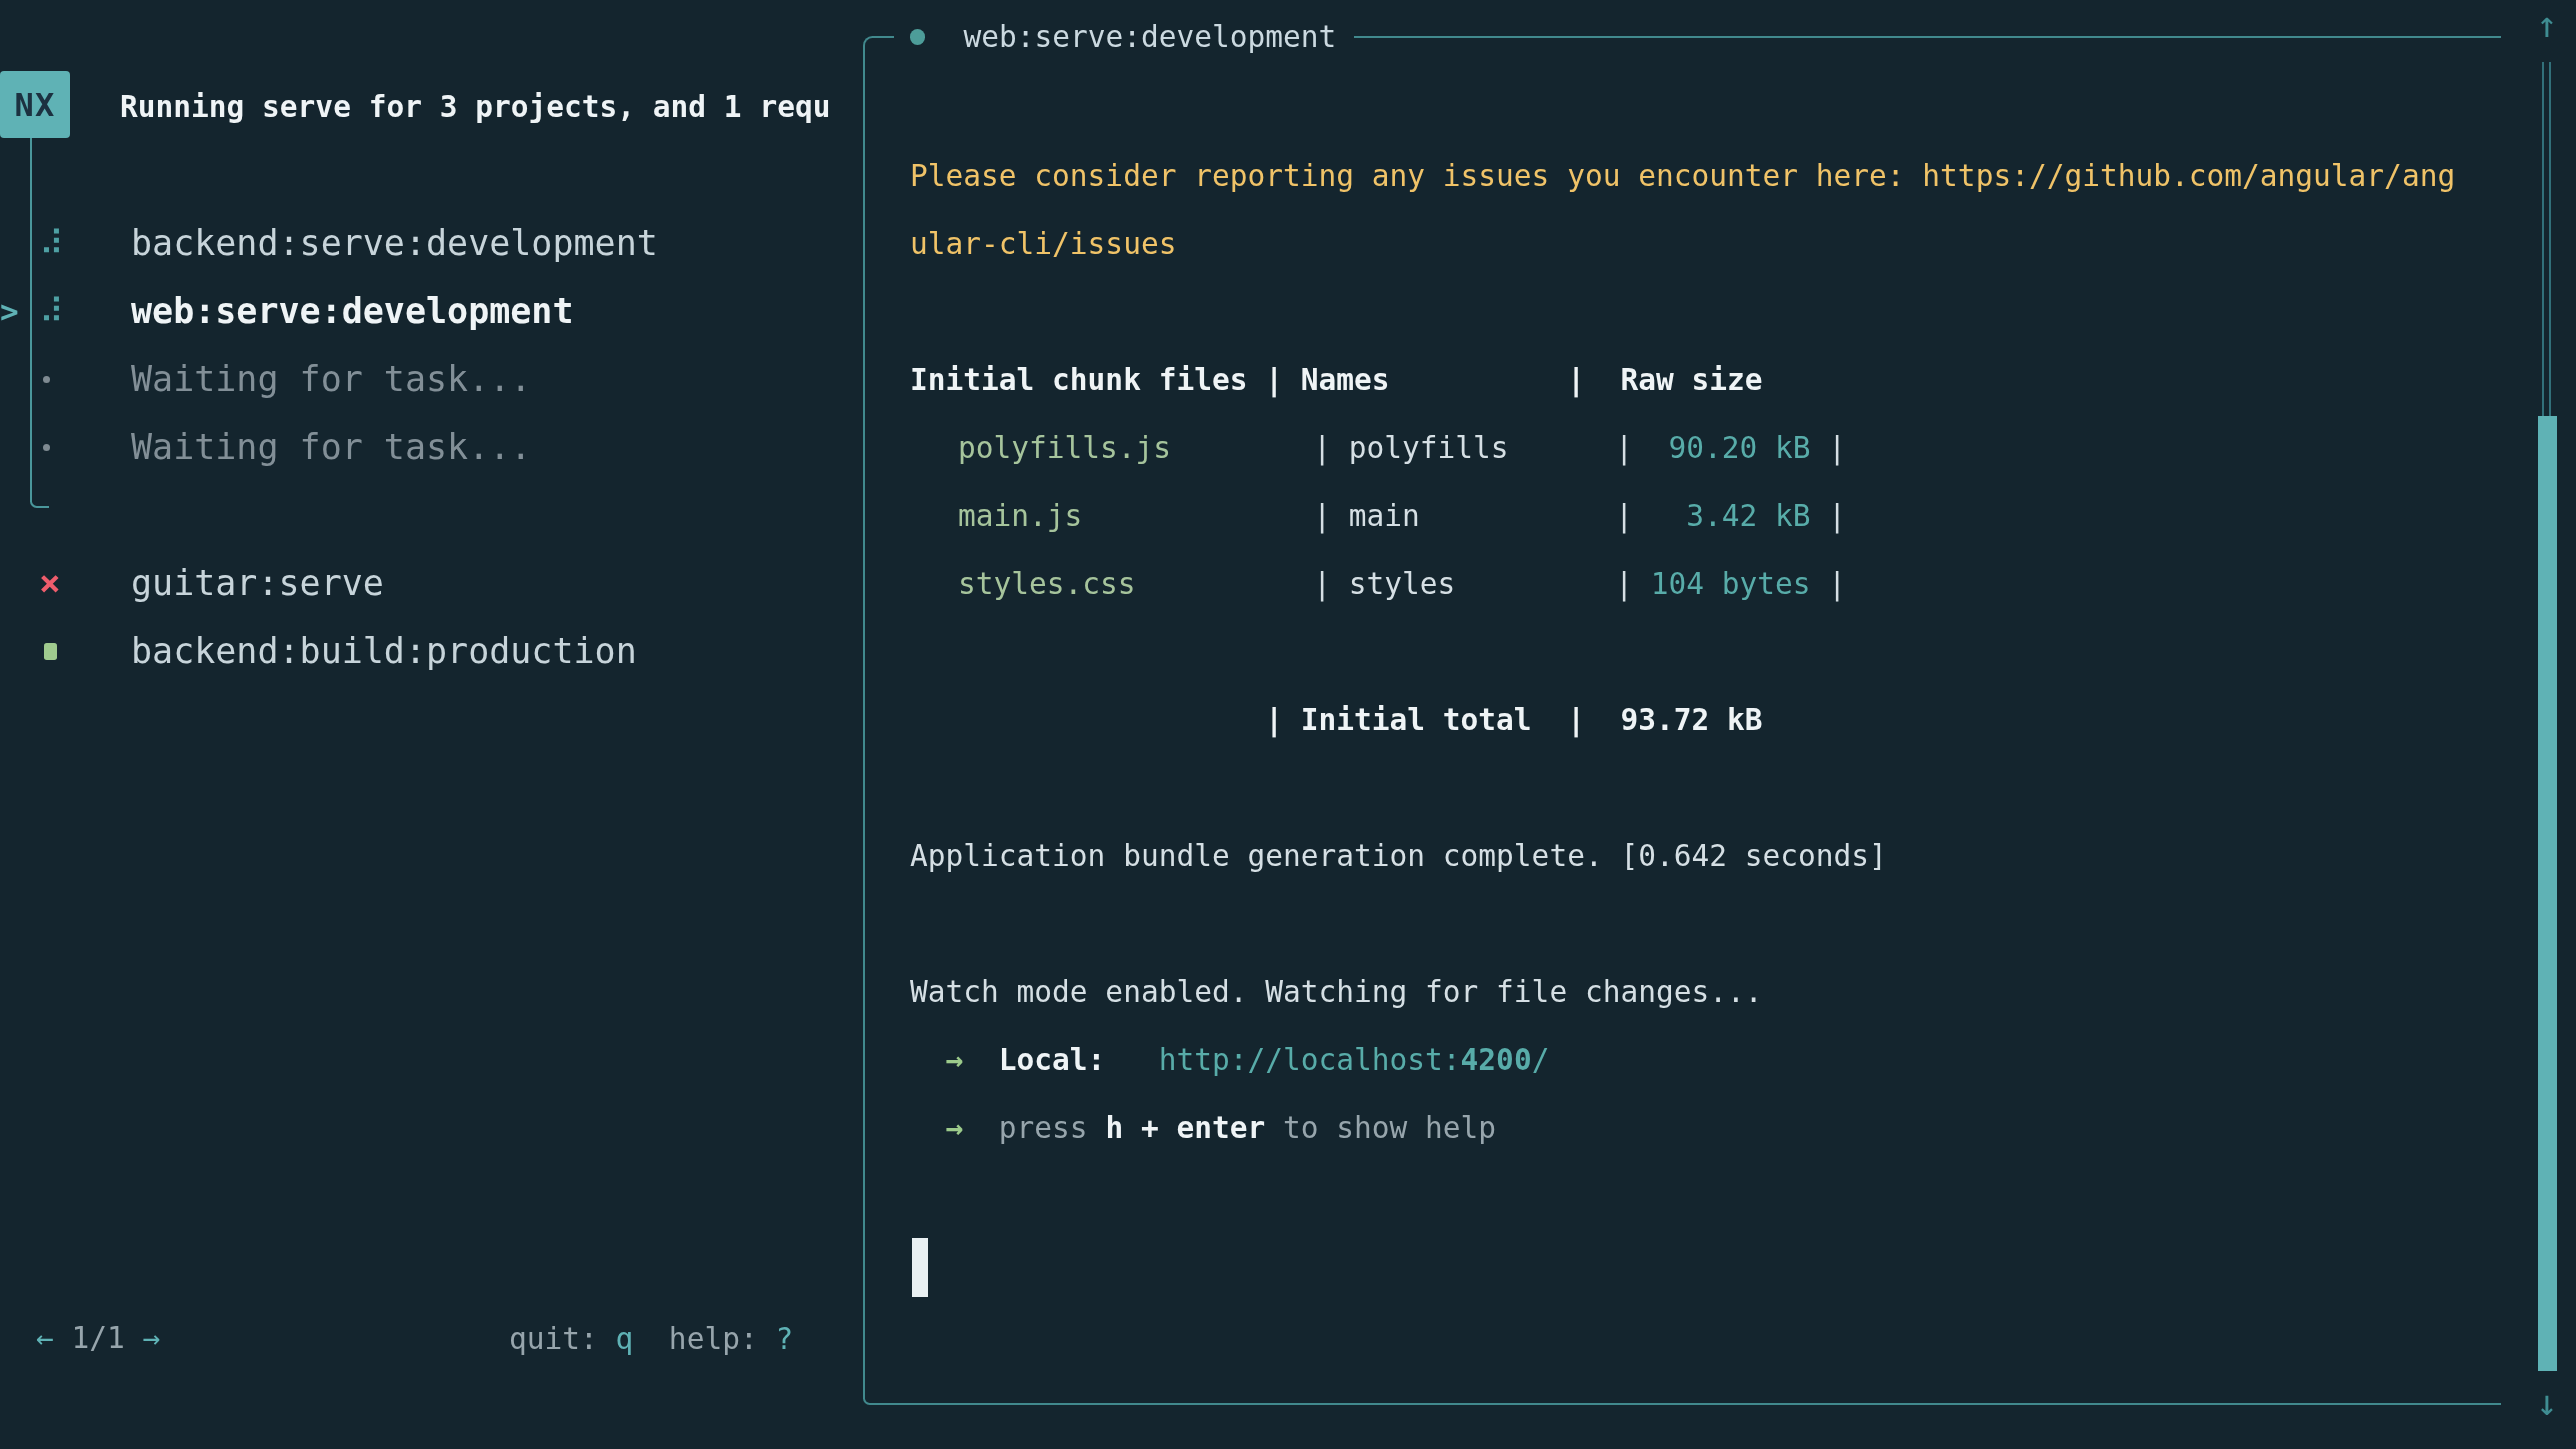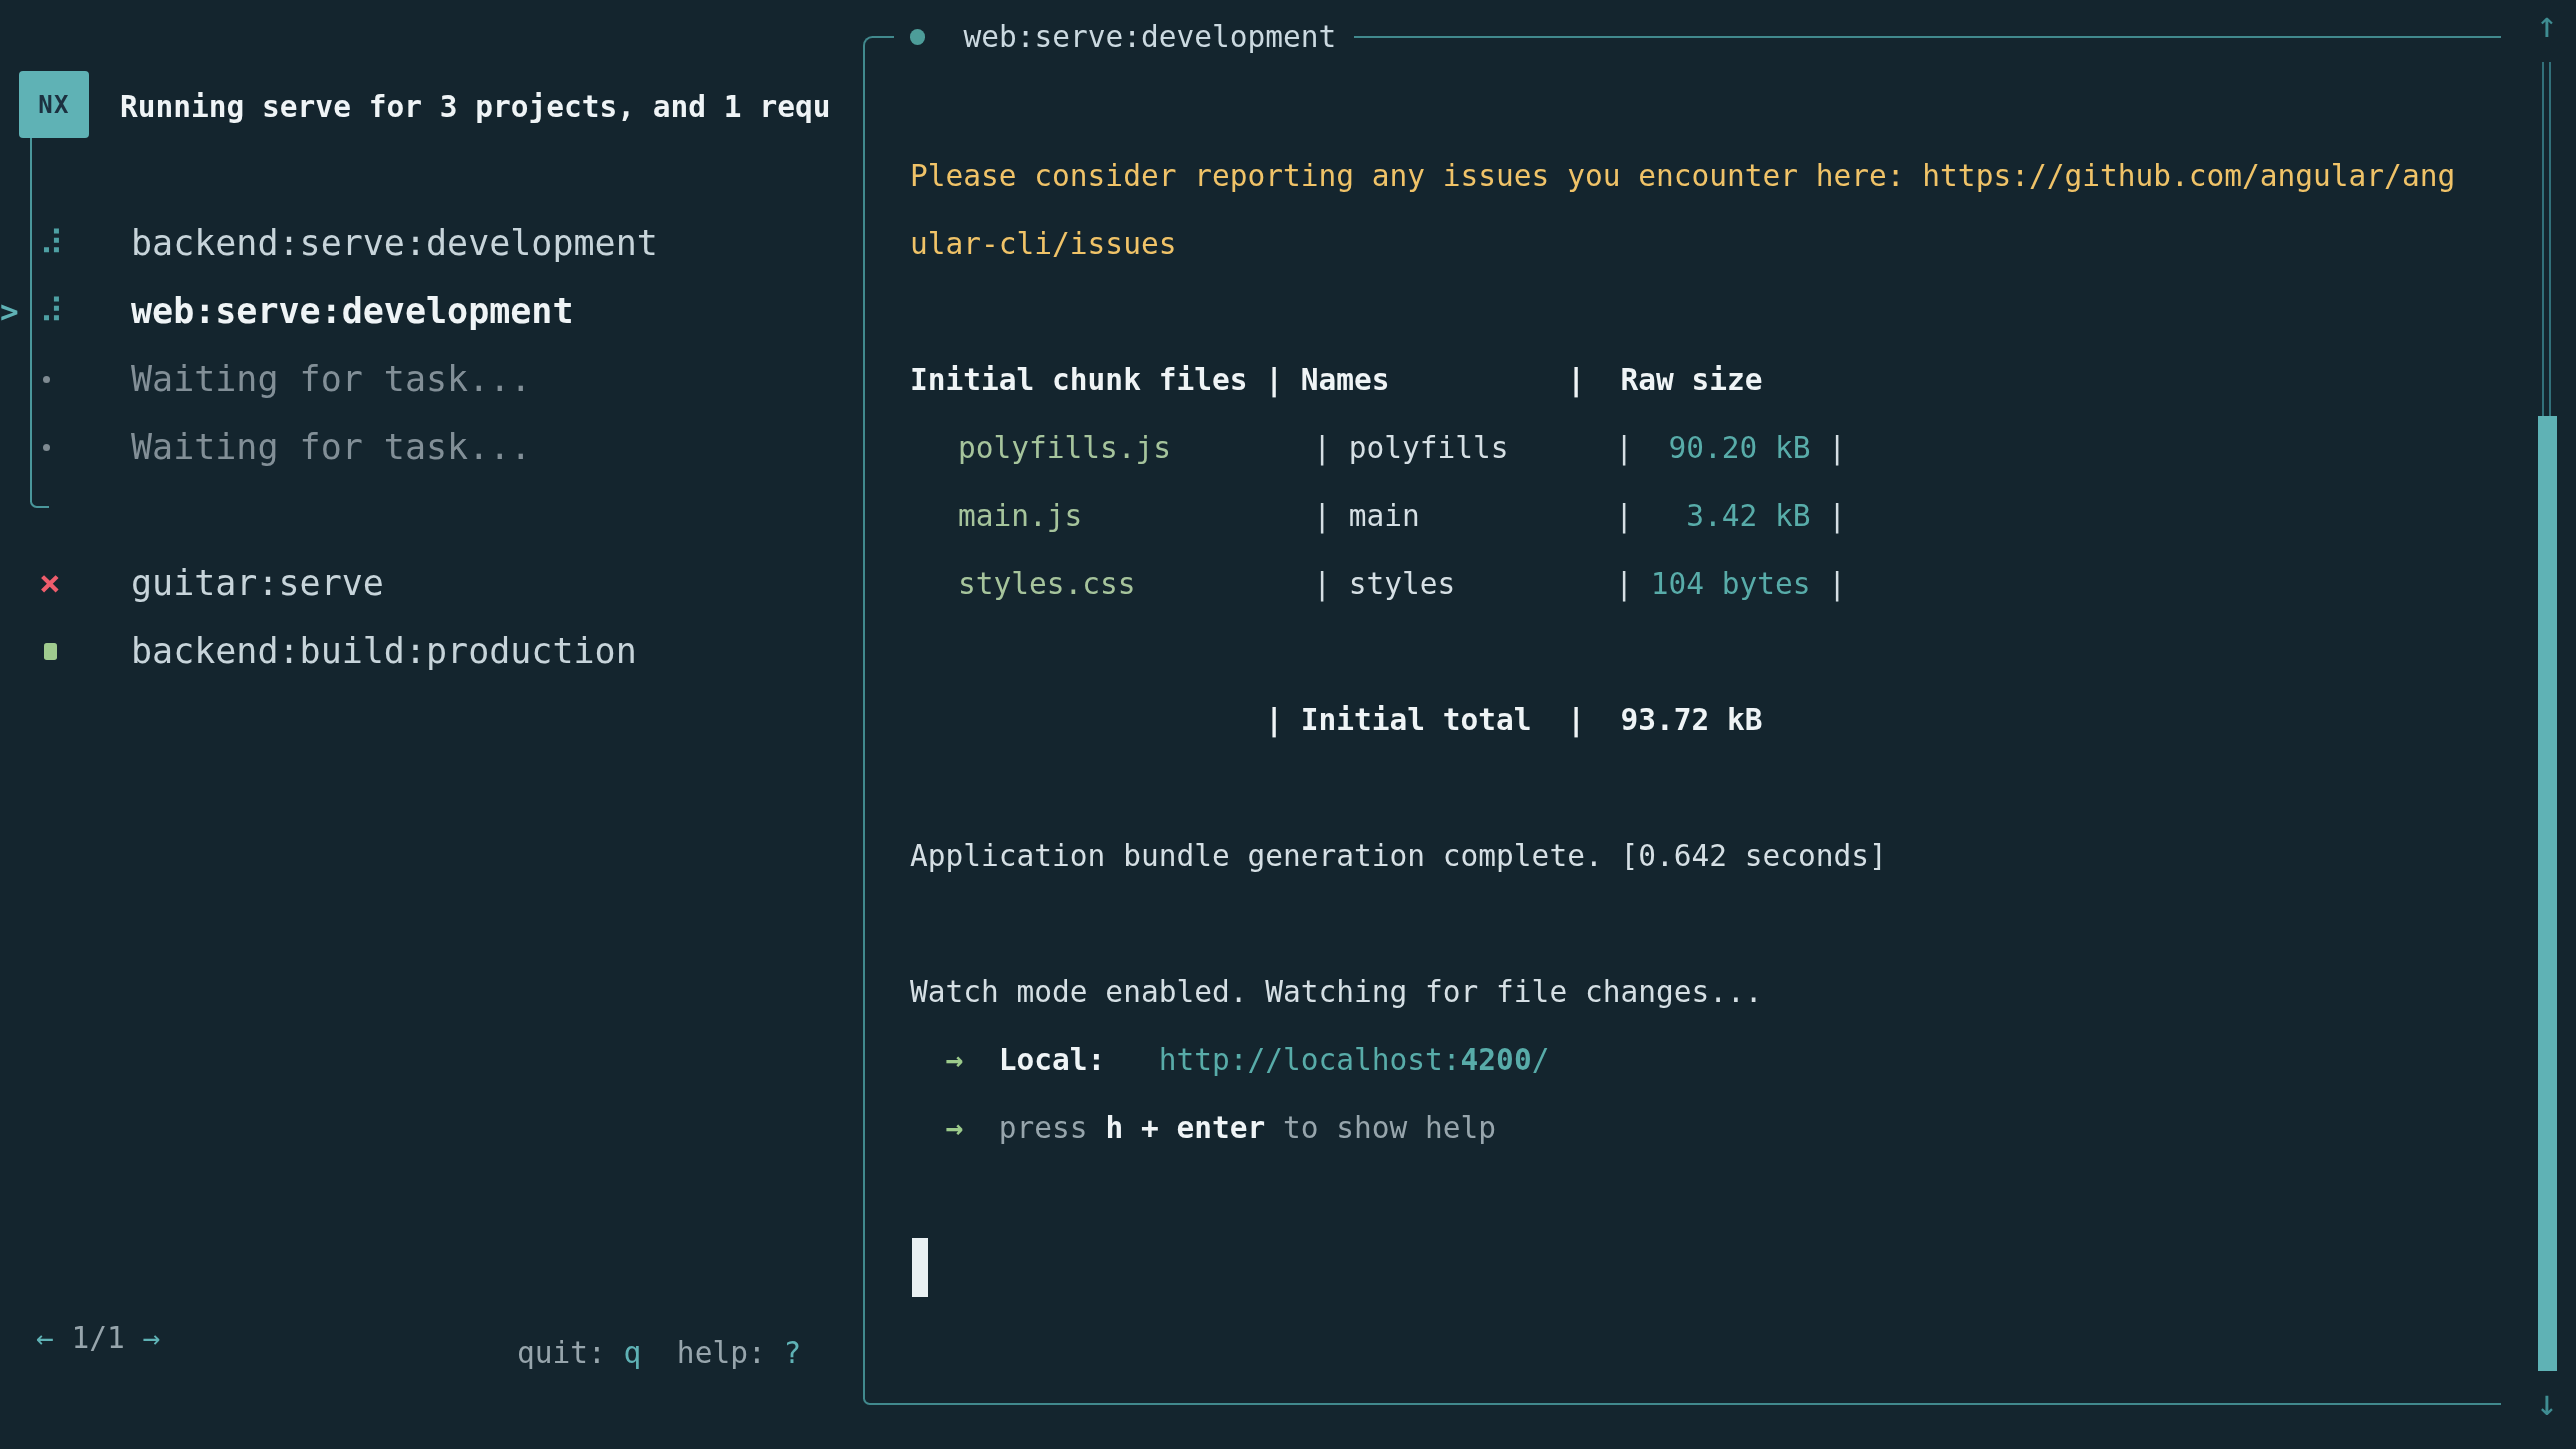--- a/index.html
+++ b/index.html
@@ -25,23 +25,23 @@
   html,body{margin:0;padding:0;}
   body{
     width:2576px;height:1449px;background:var(--bg);overflow:hidden;
     font-family:"DejaVu Sans Mono", monospace;
   }
   .screen{position:absolute;left:0;top:0;width:2576px;height:1449px;}
 
   
   .sidebar{position:absolute;left:0;top:0;width:861px;height:1449px;}
   .nx-badge{
-    position:absolute;left:19px;top:71px;width:70px;height:67px;
+    position:absolute;left:0;top:71px;width:70px;height:67px;
     background:var(--accent);color:#1C3140;border-radius:4px;
-    font-size:24px;font-weight:bold;display:flex;align-items:center;justify-content:center;
+    font-size:32px;font-weight:bold;display:flex;align-items:center;justify-content:center;
     letter-spacing:1.3px;
   }
   .app-title{
     position:absolute;left:120px;top:88px;height:38px;line-height:38px;
     font-size:29.5px;font-weight:bold;color:var(--text-bright);white-space:pre;
   }
   .bracket{
     position:absolute;left:29.5px;top:138px;width:19px;height:370px;
     border-left:2.7px solid var(--bracket);border-bottom:2.7px solid var(--bracket);
     border-bottom-left-radius:6.7px;
@@ -67,21 +67,21 @@
   }
   .t-label{
     position:absolute;left:131px;top:0;height:68px;line-height:68px;
     font-size:35px;color:var(--text);white-space:pre;
   }
   .task-row.selected .t-label{color:var(--text-bright);font-weight:bold;}
   .task-row.waiting .t-label{color:var(--waiting);}
   .bottom-bar{position:absolute;left:0;top:1304px;width:861px;height:68px;
     font-size:29.5px;line-height:68px;}
   .pager{position:absolute;left:36px;top:0;white-space:pre;}
-  .keybar{position:absolute;left:509px;top:15px;white-space:pre;margin-left:8px;}
+  .keybar{position:absolute;left:509px;top:1px;white-space:pre;}
 
   
   .panel{
     position:absolute;left:863px;top:36px;width:1638px;height:1369px;
     border-left:2.7px solid var(--border);
     border-top:2.7px solid var(--border);
     border-bottom:2.7px solid var(--border);
     border-top-left-radius:9.4px;border-bottom-left-radius:6.7px;
   }
   .panel-title{

